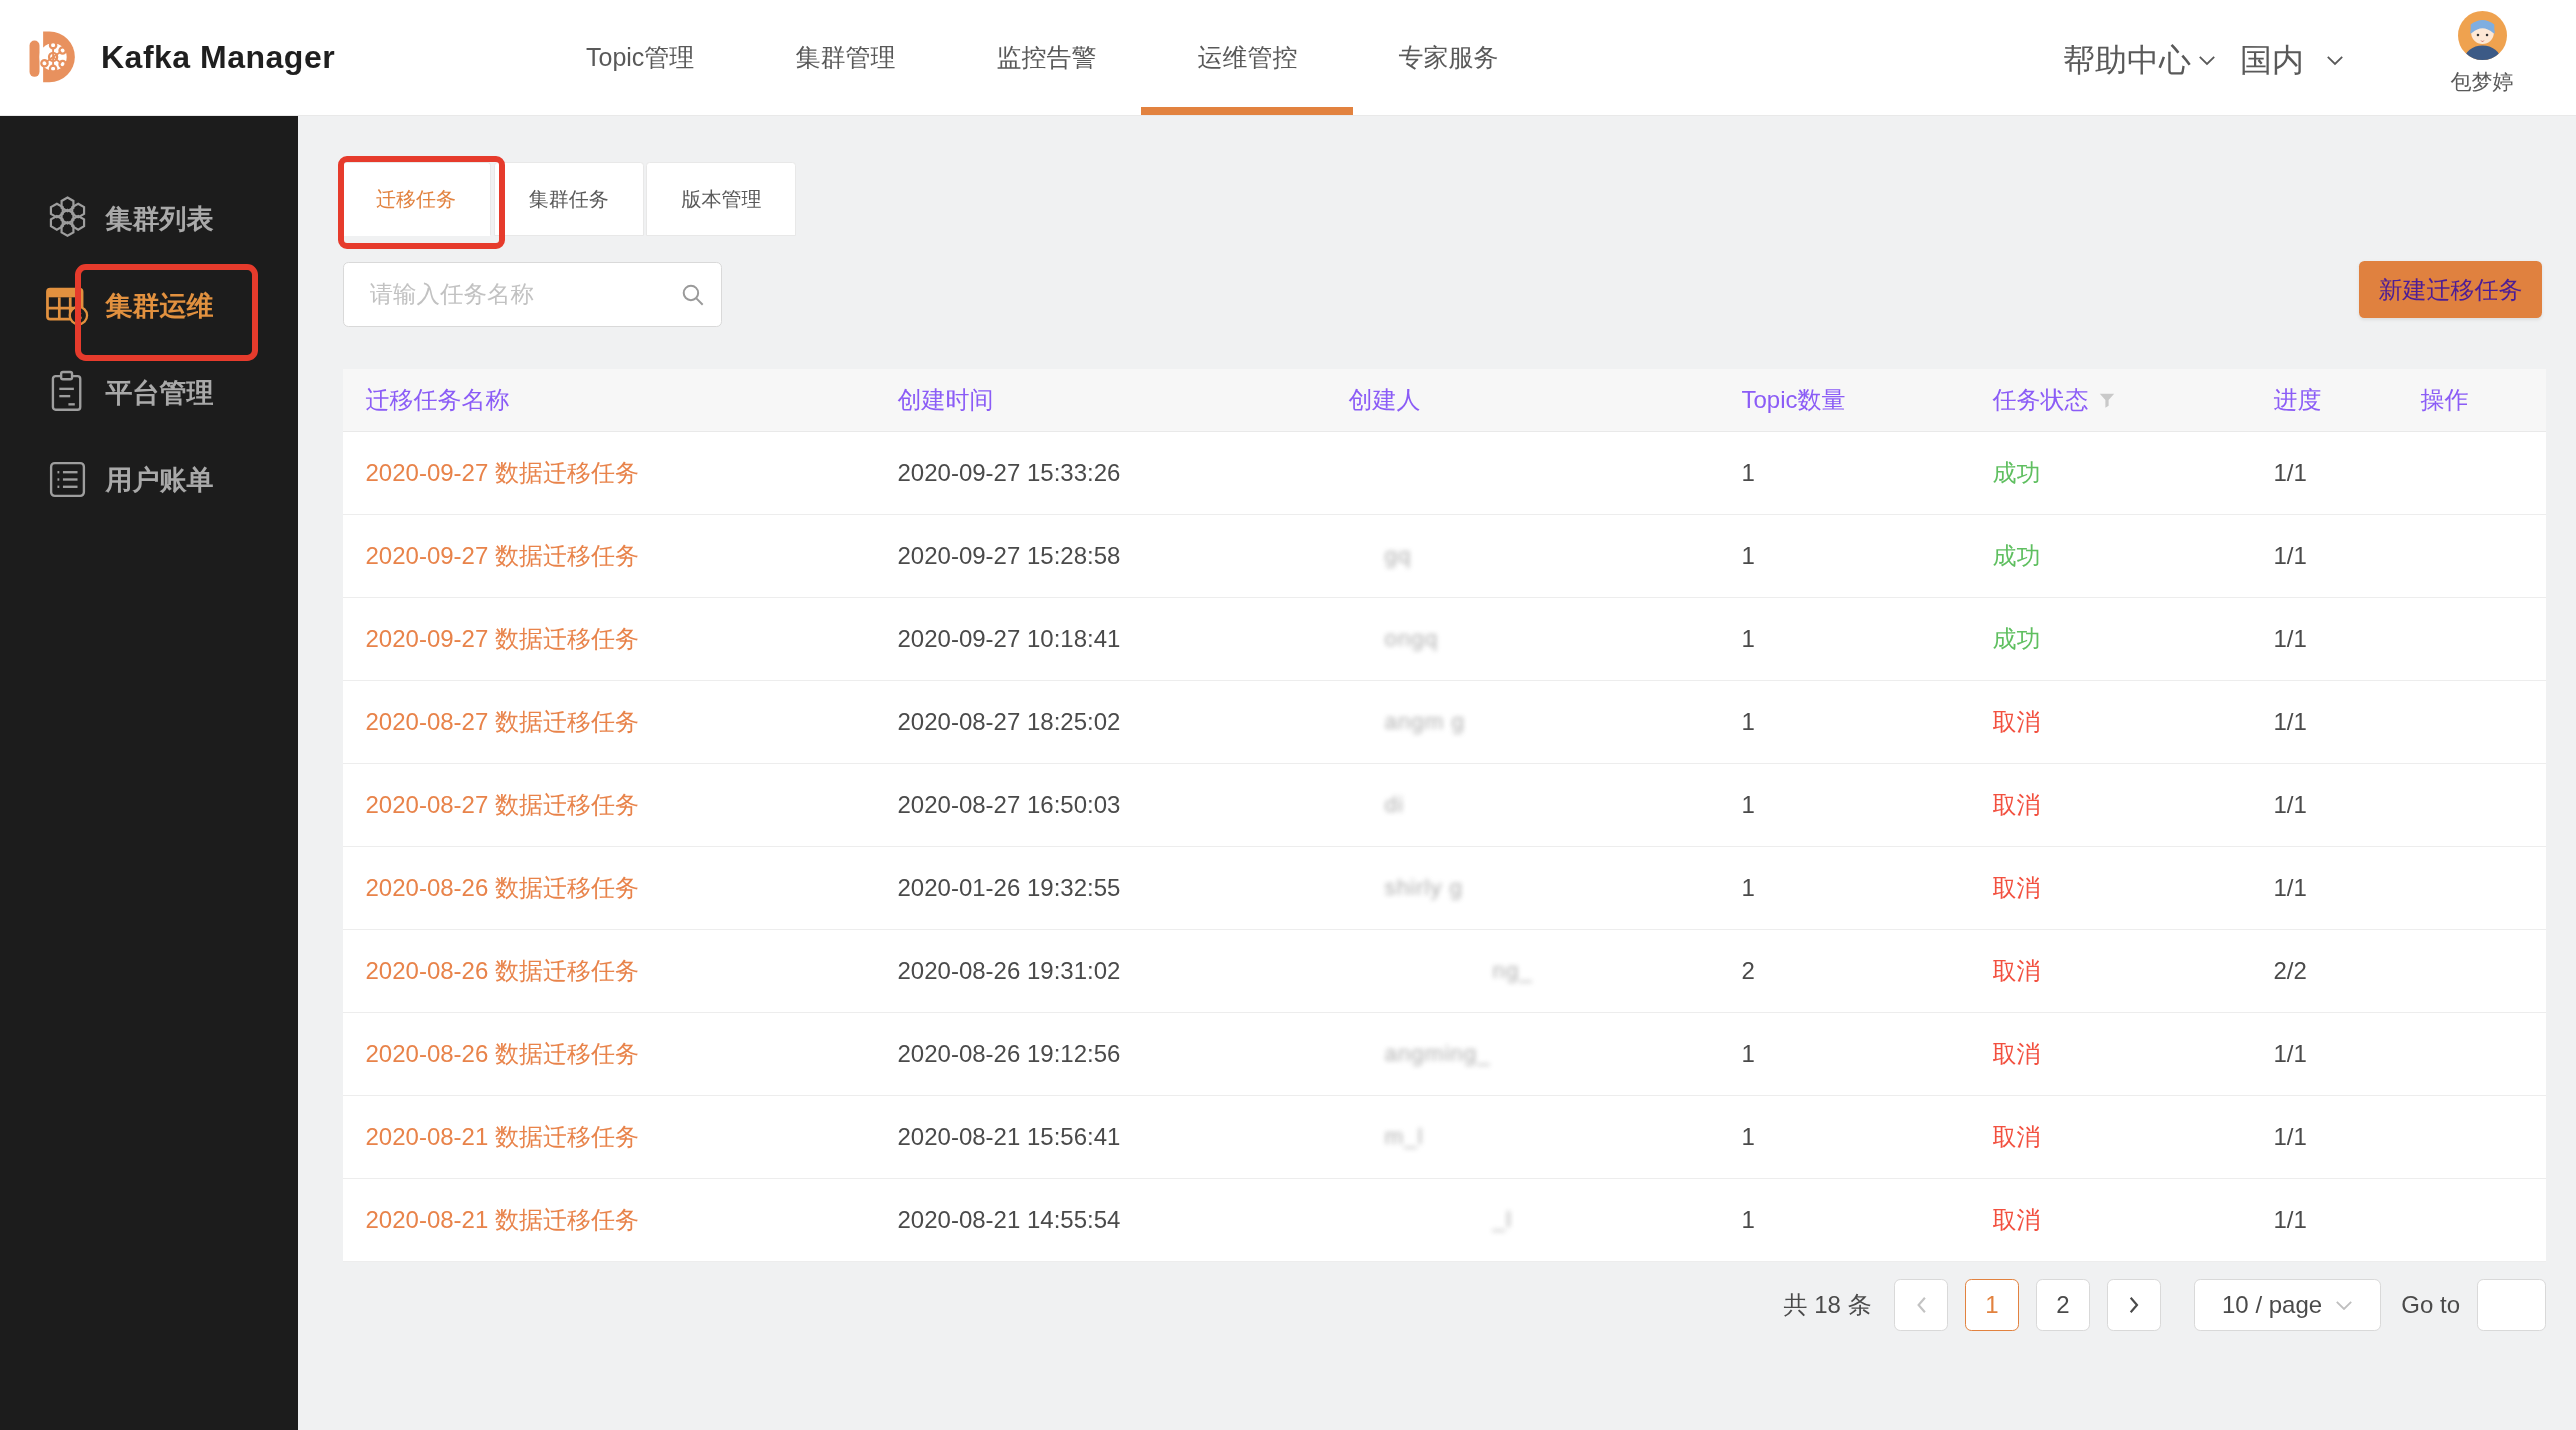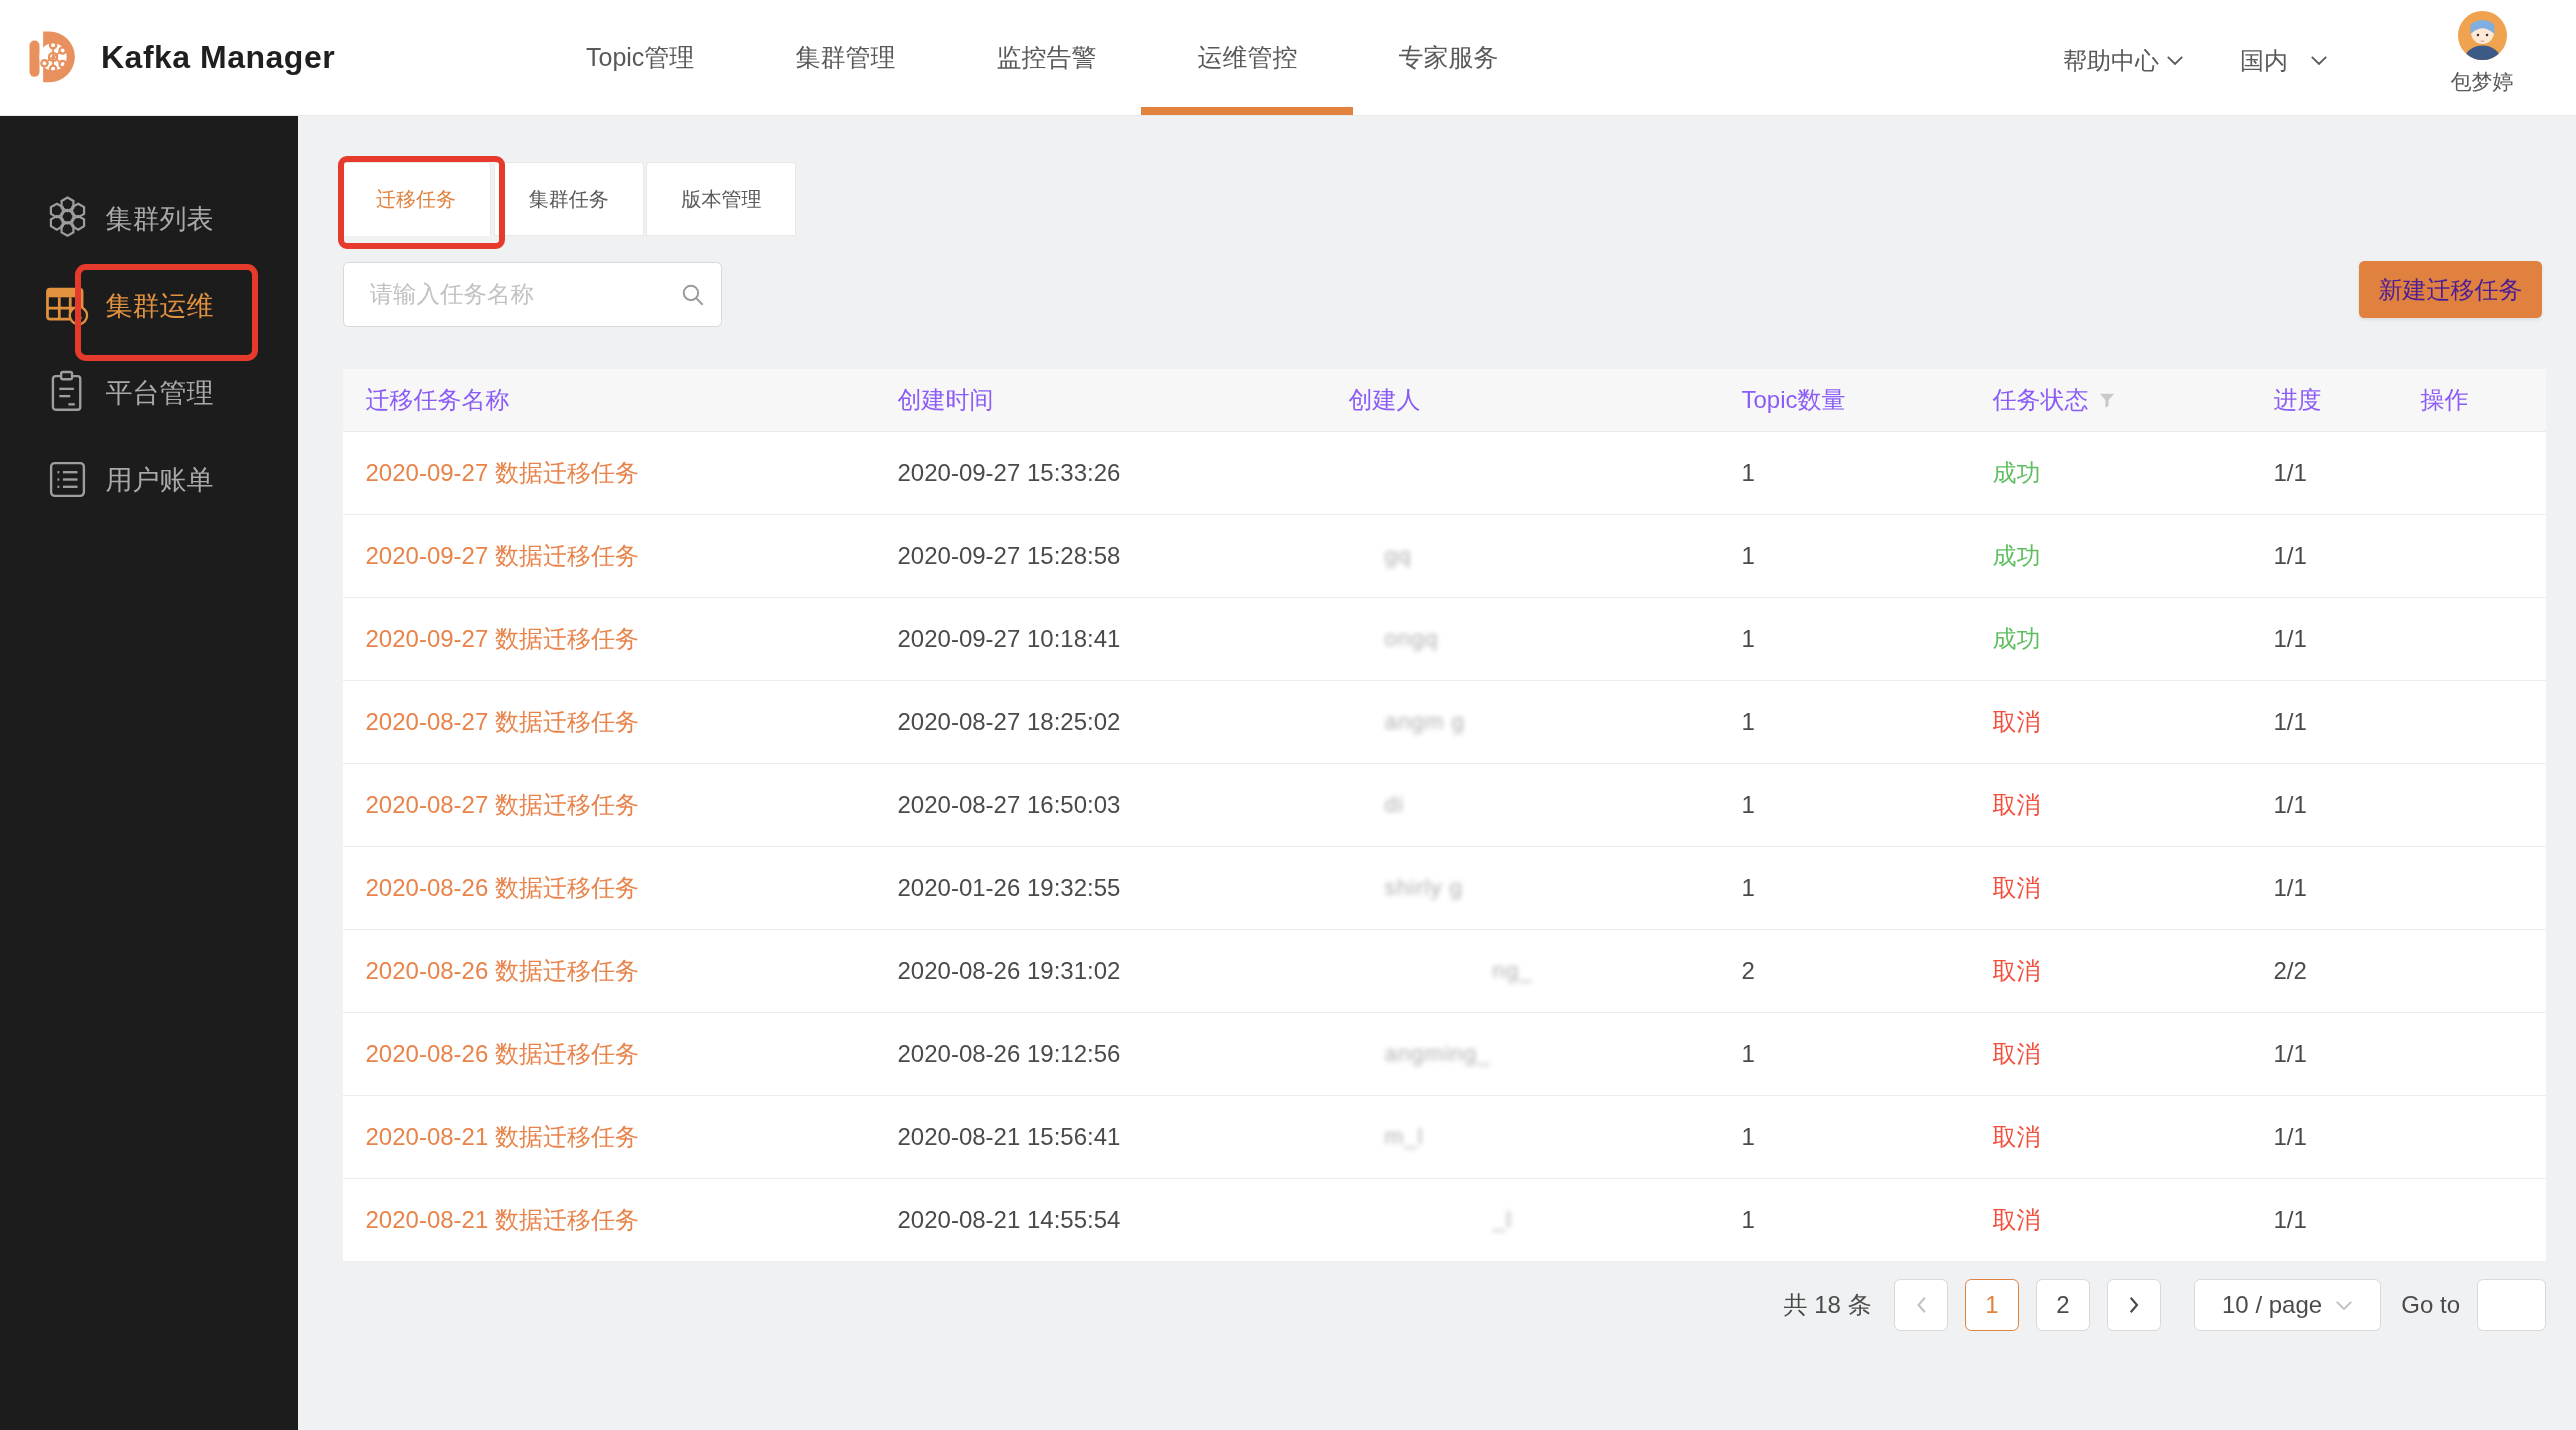--- a/index.html
+++ b/index.html
@@ -8,30 +8,30 @@
     font-family:"Liberation Sans","DejaVu Sans",sans-serif;
     background:#F0F1F2;color:#4A4A4A;
   }
   
   .topbar{position:absolute;left:0;top:0;width:2576px;height:115px;background:#FFFFFF;border-bottom:0.9px solid #E9E9E9;z-index:5;}
   .brand{position:absolute;left:25px;top:0;height:115px;display:flex;align-items:center;}
   .brand-title{margin-left:18px;font-size:32px;font-weight:600;color:#1F1F1F;letter-spacing:0.5px;}
   .topnav{position:absolute;left:586px;top:0;height:115px;display:flex;align-items:center;gap:101px;}
   .nav-item{font-size:25px;color:#595959;position:relative;height:115px;display:flex;align-items:center;cursor:pointer;}
   .nav-item.active::after{content:"";position:absolute;left:-56px;right:-56px;bottom:0;height:8px;background:#E2823F;}
-  .top-dd{position:absolute;top:0;height:121px;display:flex;align-items:center;gap:7.2px;font-size:24px;color:#595959;cursor:pointer;}
+  .top-dd{position:absolute;top:0;height:121px;display:flex;align-items:center;gap:7.2px;font-size:32px;color:#595959;cursor:pointer;}
   .dd-help{left:2063px;} .dd-region{left:2240px;gap:21.6px;}
   .chev{width:18px;height:10.8px;}
   .avatar-block{position:absolute;left:2435px;top:10.8px;width:94px;display:flex;flex-direction:column;align-items:center;}
   .avatar-name{margin-top:5.4px;font-size:21px;color:#595959;}
   
   .sidebar{position:absolute;left:0;top:115px;width:298px;bottom:0;background:#1C1C1C;padding-top:60px;box-sizing:border-box;}
   .side-item{height:87px;display:flex;align-items:center;padding-left:41px;cursor:pointer;}
   .side-item .s-icon{width:52px;height:52px;display:flex;align-items:center;justify-content:center;}
-  .side-item .s-label{margin-left:12.6px;font-size:27px;color:#A9A9A9;}
+  .side-item .s-label{margin-left:12.6px;font-size:27px;color:#A9A9A9;font-weight:bold;}
   .side-item.active .s-label{color:#E2913F;}
   
   .content{position:absolute;left:298px;top:115px;right:0;bottom:0;background:#F0F1F2;}
   .tabs{position:absolute;left:43px;top:47px;display:flex;gap:2.7px;}
   .tab{width:150px;height:74px;background:#FFFFFF;border:0.9px solid #E8E8E8;box-sizing:border-box;
        display:flex;align-items:center;justify-content:center;font-size:20px;color:#595959;
        border-radius:3.6px 3.6px 0 0;cursor:pointer;}
   .tab.active{color:#E2823F;border-bottom-color:#FFFFFF;}
   .search-wrap{position:absolute;left:45px;top:147px;width:379px;height:65px;background:#FFFFFF;
        border:0.9px solid #D9D9D9;border-radius:5.4px;box-sizing:border-box;display:flex;align-items:center;}

